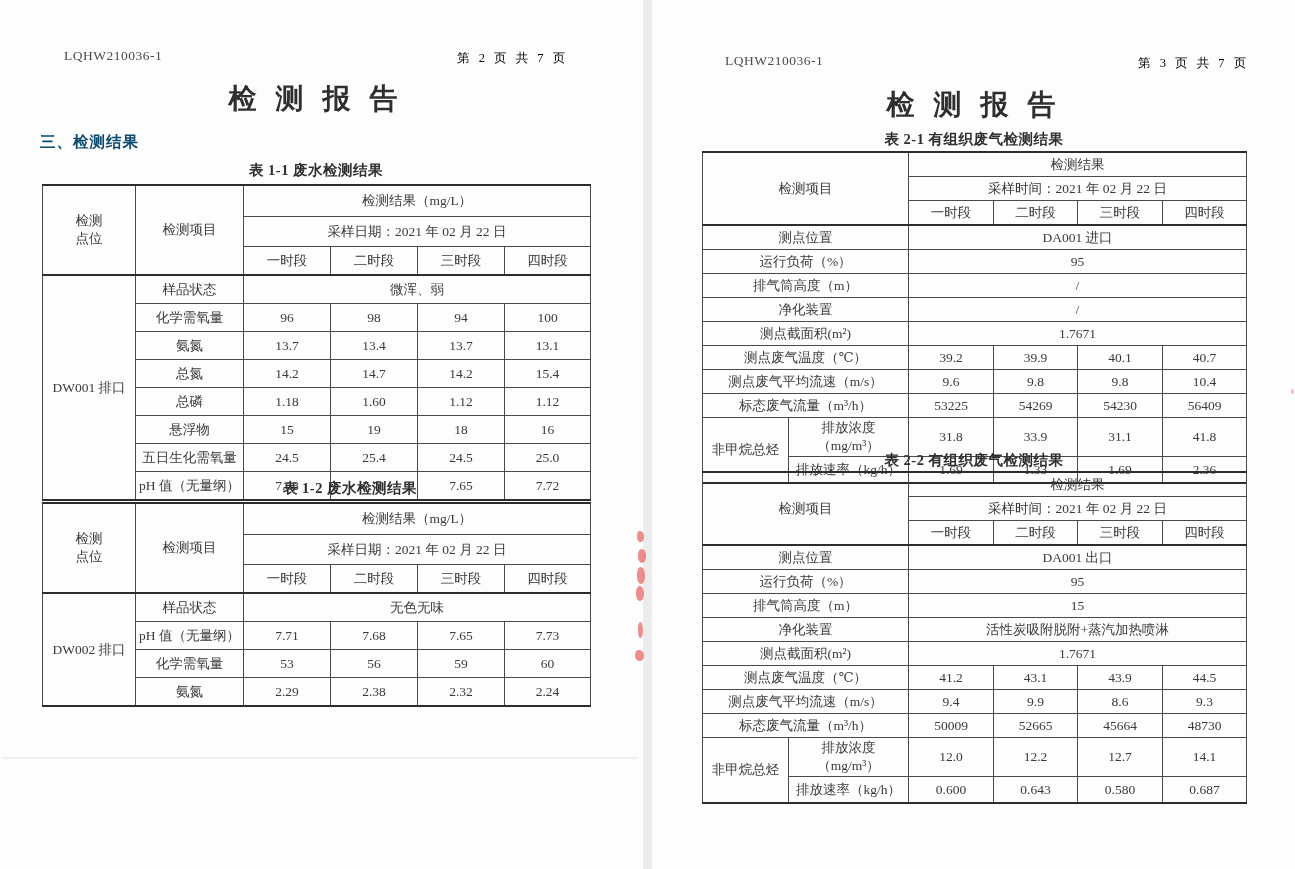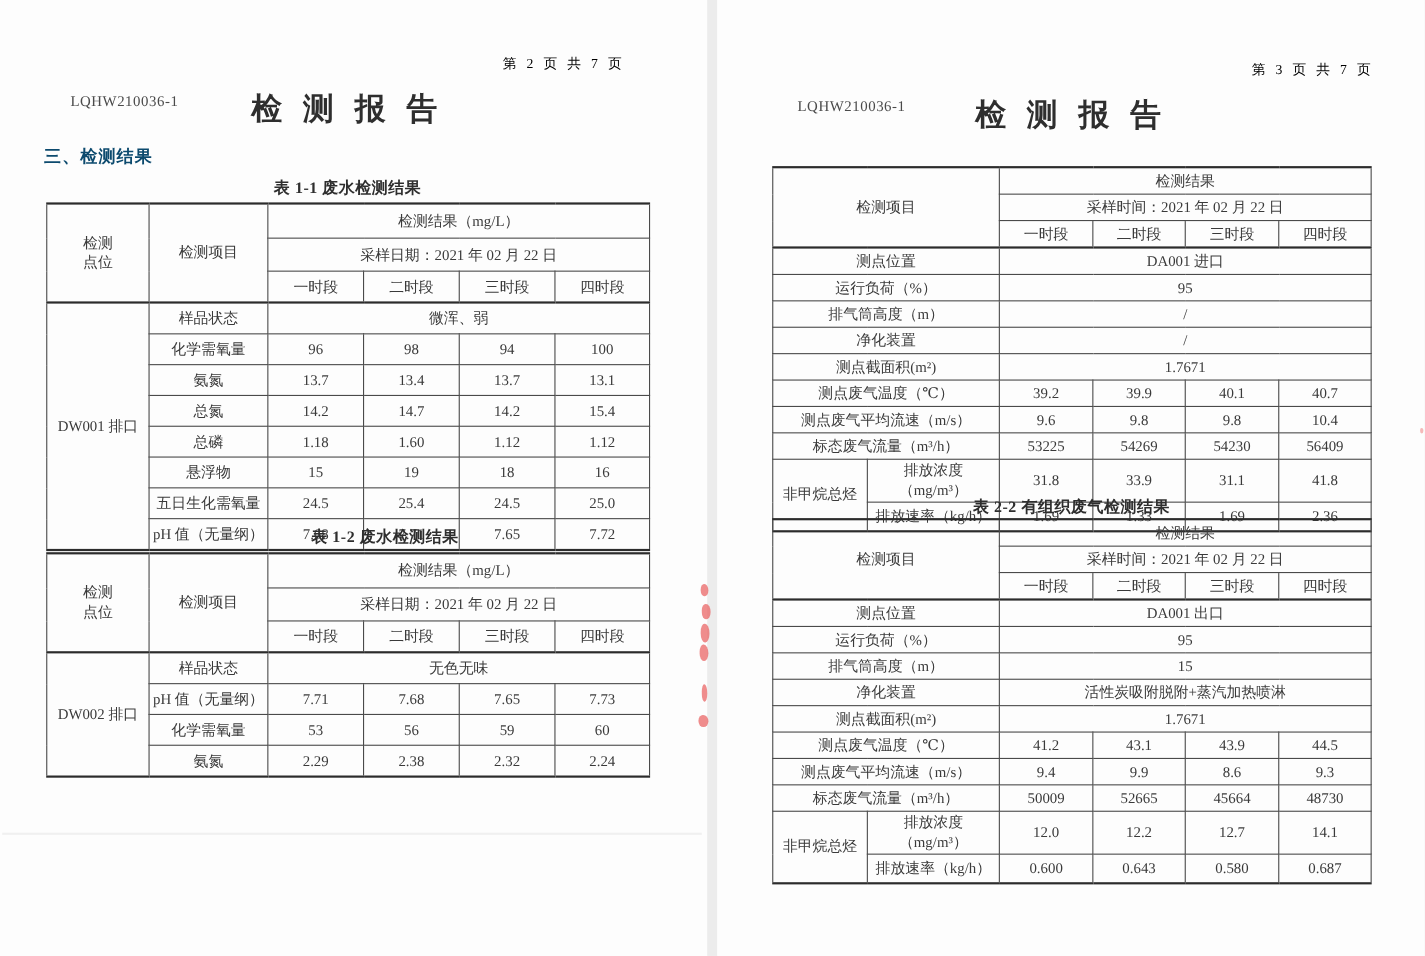--- a/index.html
+++ b/index.html
@@ -14,21 +14,20 @@
   }
   #page-left{left:0;width:643px;}
   #page-right{left:652px;width:643px;}
   .gutter{
     position:absolute;top:0;left:643px;width:9px;height:869px;
     background:#ececec;
   }
   .report-no{
     position:absolute;font-size:13.5px;letter-spacing:0.5px;color:#4a4a4a;
     white-space:nowrap;
-    margin-top:36px;
   }
   .page-indicator{
     position:absolute;font-size:12.5px;letter-spacing:3px;color:#000000;
     white-space:nowrap;
   }
   .doc-title{
     position:absolute;width:100%;text-align:center;
     font-size:28px;font-weight:600;letter-spacing:6px;color:#2e2e2e;
     white-space:pre;
   }
@@ -241,20 +240,21 @@
 <div class="gutter"></div>
 
 <div class="page" id="page-right">
 
   <div class="report-no" style="left:73px;top:53px;">LQHW210036-1</div>
 
   <div class="page-indicator" style="left:486px;top:55px;">第 3 页 共 7 页</div>
 
   <div class="doc-title" style="top:86px;width:644px;">检 测 报 告</div>
 
+  <div class="tbl-caption" style="left:50px;top:130px;width:544px;">表 2-1 有组织废气检测结果</div>
 
   <table class="data-table tbl-right" style="left:50px;top:151px;" data-table="pages.right.tables.0">
     <colgroup>
       <col style="width:86px">
         <col style="width:120px">
       <col style="width:85px">
         <col style="width:84px">
         <col style="width:85px">
         <col style="width:84px">
     </colgroup>

